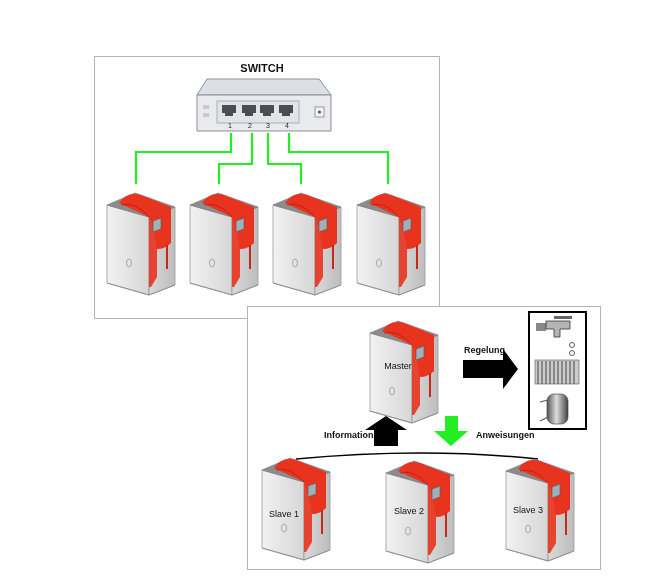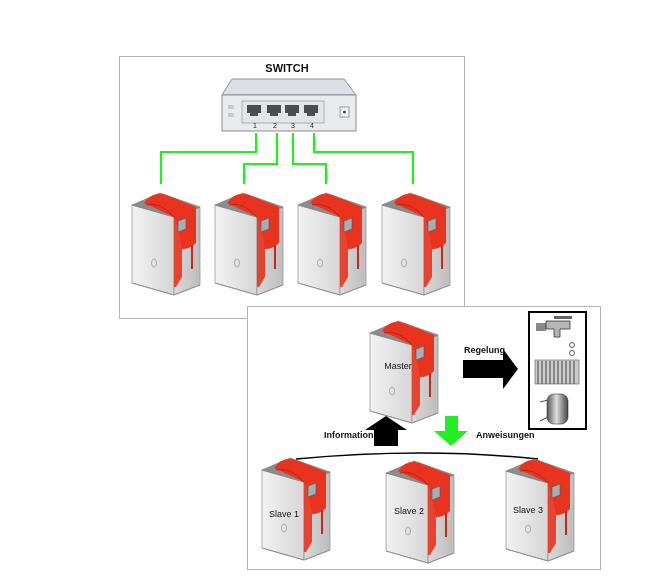--- a/index.html
+++ b/index.html
@@ -1,19 +1,19 @@
 <!DOCTYPE html>
 <html><head>
 <meta charset="utf-8">
 <style>
   html, body { margin: 0; padding: 0; background: #ffffff; }
   body { width: 671px; height: 588px; position: relative; overflow: hidden;
          font-family: "Liberation Sans", sans-serif; }
   .panel { position: absolute; background: #ffffff; border: 1px solid #b4b4b4; }
-  #panel-switch { left: 94px; top: 56px; width: 344px; height: 261px; margin-left: 25px; }
+  #panel-switch { left: 94px; top: 56px; width: 344px; height: 261px; }
   #panel-master { left: 247px; top: 306px; width: 352px; height: 262px; }
   svg text { font-family: "Liberation Sans", sans-serif; }
   .lbl { font-size: 9px; font-weight: bold; fill: #111; }
   .title { font-size: 11px; font-weight: bold; fill: #111; }
   .boiler-name { font-size: 9px; fill: #111; }
   .portnum { font-size: 7px; fill: #222; }
 </style>
 </head>
 <body>
 

